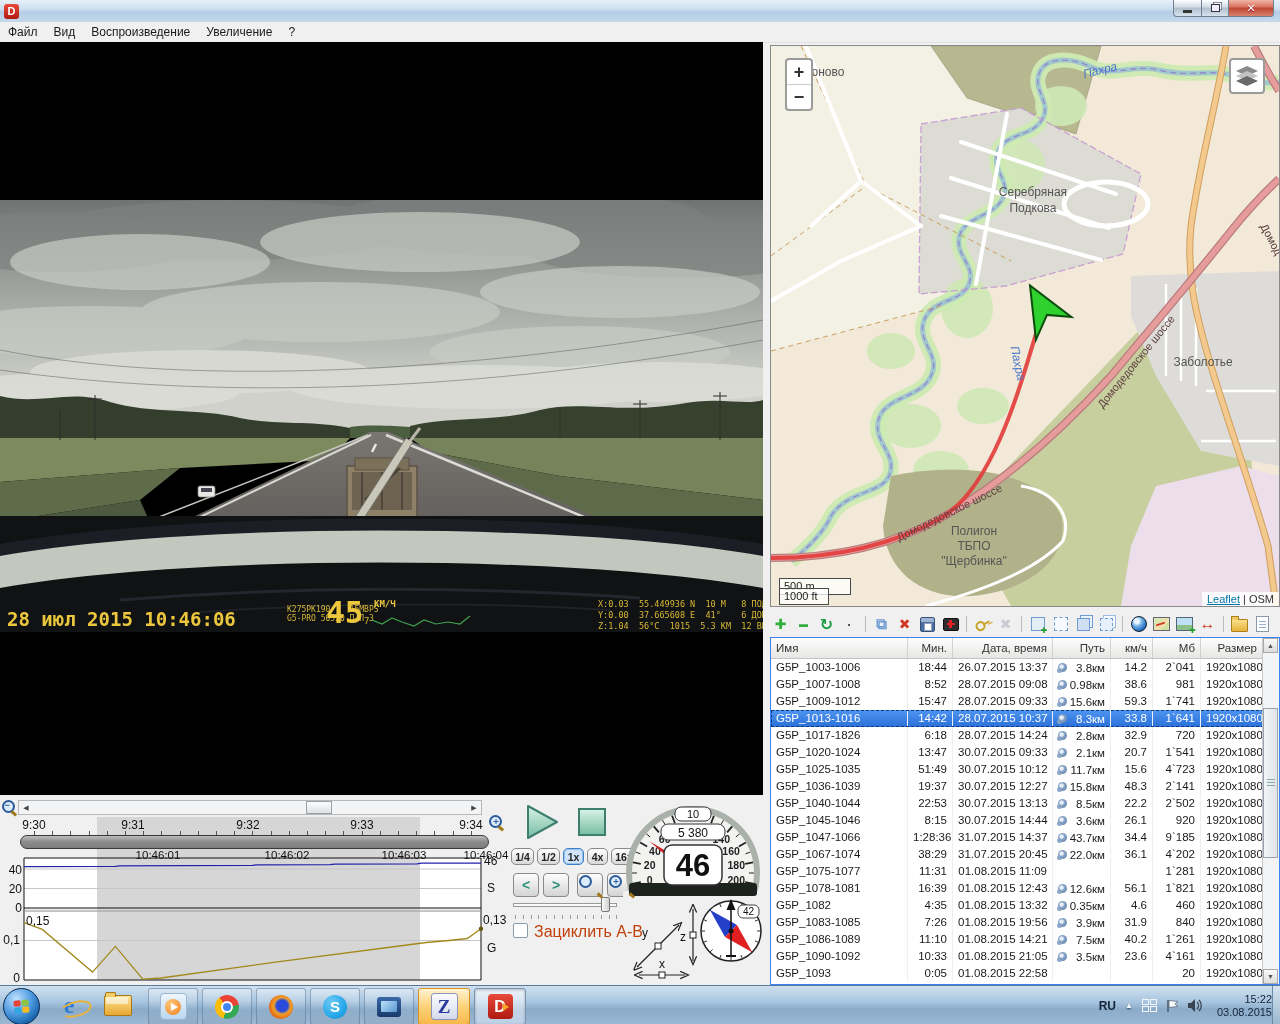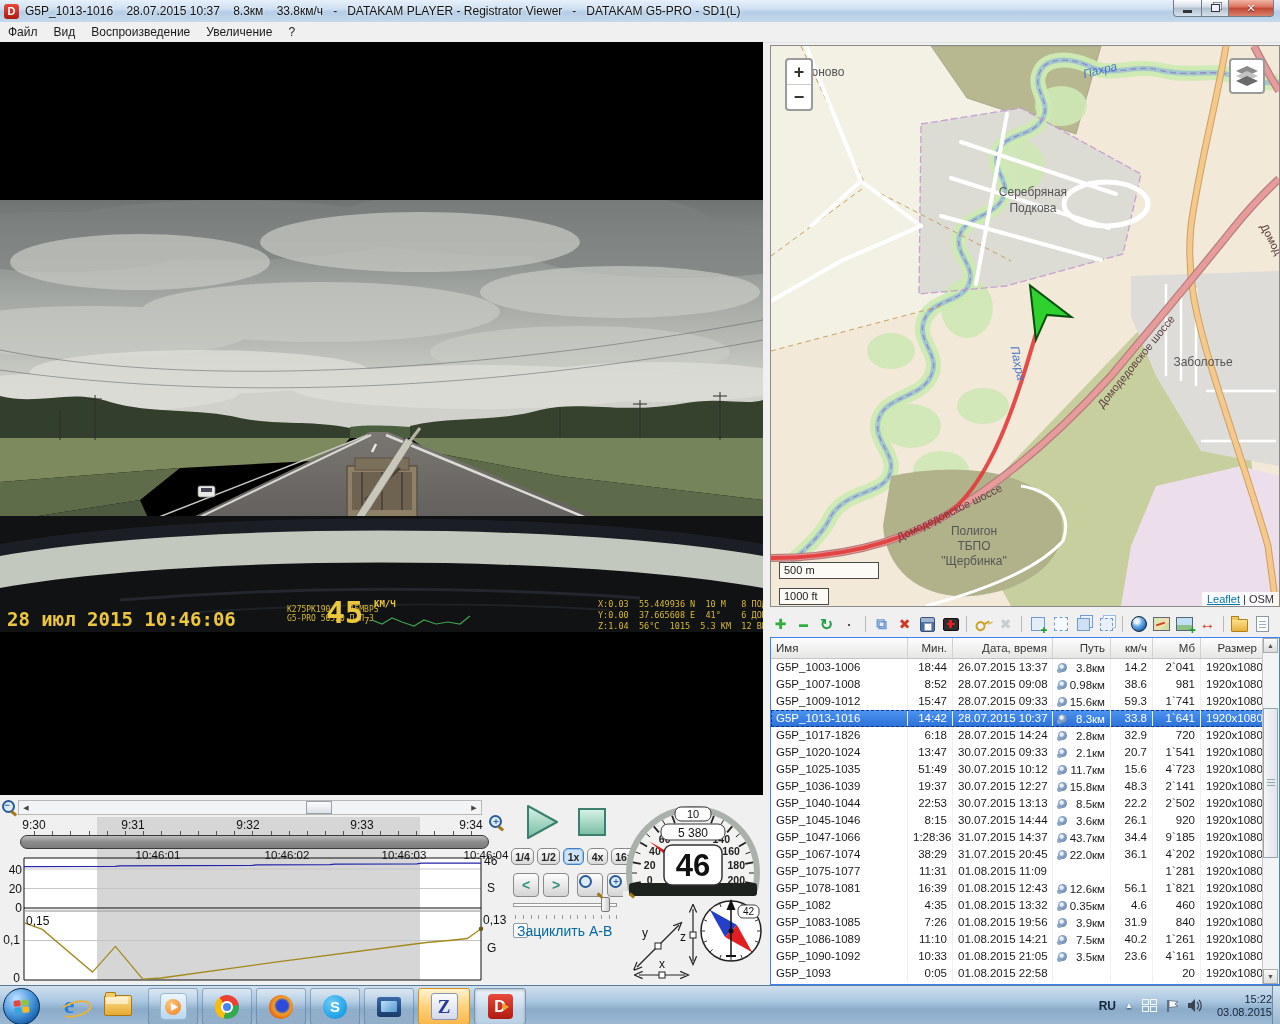--- a/index.html
+++ b/index.html
@@ -39,21 +39,21 @@
   #ov-telem{left:598px;top:557px;font-size:8.5px;line-height:11px;color:#d9b835}
   
   #map{left:770px;top:45px;width:508px;height:560px;border:1px solid #8a8a8a;background:#f4ecdd;overflow:hidden}
   .leaf-ctl{position:absolute;background:#fff;border:2px solid #9b9b9b;border-radius:4px;box-sizing:border-box}
   #map-zoom{left:14px;top:12px;width:28px}
   .zbtn{width:24px;height:24px;display:flex;align-items:center;justify-content:center;font-size:18px;font-weight:bold;color:#333}
   .zbtn+.zbtn{border-top:1px solid #ccc}
   #map-layers{right:14px;top:12px;width:36px;height:36px;display:flex;align-items:center;justify-content:center}
   .scalebox{position:absolute;left:8px;background:rgba(255,255,255,.75);border:1.5px solid #4a4a4a;
     font-size:11px;color:#222;padding:0 4px;line-height:15px;box-sizing:border-box}
-  #scale-m{top:516px;width:100px}
+  #scale-m{top:532px;width:72px}
   #scale-ft{top:542px;width:50px}
   #map-attrib{position:absolute;right:0;bottom:0;background:rgba(255,255,255,.85);font-size:11px;padding:1px 5px;color:#333}
   #map-attrib .lf{color:#0078A8;text-decoration:underline}
   .maplbl{fill:#555;font-size:12px;font-family:"Liberation Sans","DejaVu Sans",sans-serif}
   .roadlbl{fill:#5c4040;font-size:11px}
   .riverlbl{fill:#4a76c8;font-style:italic;font-size:12px}
   
   #ftoolbar{left:770px;top:612px;width:510px;height:24px;display:flex;align-items:center;gap:2px}
   .tbi{width:21px;height:20px;display:inline-flex;align-items:center;justify-content:center;border-radius:3px;flex:none}
   .tbsep{width:1px;height:16px;background:#bbb;margin:0 3px;flex:none}
@@ -129,21 +129,21 @@
   .rate.active{background:#cfe3f8;border-color:#3c80c8;box-shadow:inset 0 0 0 1px #9cc2e8}
   .navb{position:absolute;top:78px;width:26px;height:24px;border:1px solid #8a8a8a;border-radius:4px;
     background:linear-gradient(#fdfdfd,#d4d4d4);display:flex;align-items:center;justify-content:center;
     color:#2e8f78;font-weight:900;font-size:14px;box-sizing:border-box}
   #slider-track{position:absolute;left:8px;top:108px;width:104px;height:4px;background:#fafafa;border:1px solid #9a9a9a;box-sizing:border-box}
   #slider-thumb{position:absolute;left:96px;top:102px;width:9px;height:15px;background:linear-gradient(90deg,#fafafa,#cfcfcf);
     border:1px solid #777;border-radius:2px;box-sizing:border-box}
   #slider-ticks{position:absolute;left:10px;top:120px;width:102px;height:4px;
     background:repeating-linear-gradient(90deg,#999 0 1px,transparent 1px 7.8px)}
   #loopbox{position:absolute;left:8px;top:128px;width:13px;height:13px;background:#fff;border:1px solid #8a9aa8;border-radius:2px}
-  #looplbl{position:absolute;left:12px;top:128px;font-size:14px;color:#0369a1}
+  #looplbl{position:absolute;left:29px;top:128px;font-size:16px;color:#c2410c}
   
   #taskbar{left:0;top:985px;width:1280px;height:39px;
     background:linear-gradient(180deg,#cfe0ef 0%,#a9c6e0 40%,#8aabc9 60%,#9db9d4 100%);border-top:1px solid #5a7a9a}
   .tb-btn{position:absolute;top:2px;height:35px;display:flex;align-items:center;justify-content:center;border-radius:3px}
   .tb-frame{border:1px solid rgba(90,120,150,.55);background:linear-gradient(rgba(255,255,255,.35),rgba(255,255,255,.08) 50%,rgba(0,0,0,.05))}
   .tb-hl{border:1px solid #d89020;background:linear-gradient(#fff3d0,#ffd27a 50%,#f8b84a)}
   .tb-press{border:1px solid #7a94b0;background:linear-gradient(rgba(255,255,255,.65),rgba(220,235,250,.5));box-shadow:inset 0 1px 3px rgba(0,0,40,.25)}
   #orb{position:absolute;left:3px;top:2px;width:35px;height:35px;border-radius:50%;border:1px solid #0a2a50;
     background:radial-gradient(circle at 35% 28%,#bfe1ff,#4f9be0 45%,#1a66b0 75%,#0a3a70);display:flex;align-items:center;justify-content:center}
   #orb .flag{width:16px;height:14px;display:grid;grid-template-columns:7px 7px;grid-template-rows:6px 6px;gap:1px;transform:rotate(-6deg)}
@@ -172,21 +172,20 @@
   #tray .lang{font-size:12px;font-weight:bold}
   #tray .chev{font-size:8px;color:#f4f8fc;text-shadow:0 1px 2px #345}
   #clock{text-align:right;font-size:11px;line-height:13px;margin-left:4px}
   #showdesk{position:absolute;right:0;top:0;width:7px;height:39px;background:linear-gradient(#d6e4f0,#9ab6d0);border-left:1px solid #6a8aa8}
 </style>
 </head>
 <body>
 
 <div class="abs" id="titlebar">
   <div id="app-icon">D</div>
-  <div id="title-text">G5P_1013-1016    28.07.2015 10:37    8.3км    33.8км/ч   -   DATAKAM PLAYER - Registrator Viewer   -   DATAKAM G5-PRO - SD1(L)</div>
   <div id="winbtns">
     <div class="wbtn min">
         <div class="glyph-min"></div>
       </div>
     <div class="wbtn res">
         <div class="glyph-res"></div>
       </div>
     <div class="wbtn cls">
         <div class="glyph-cls">✕</div>
       </div>

